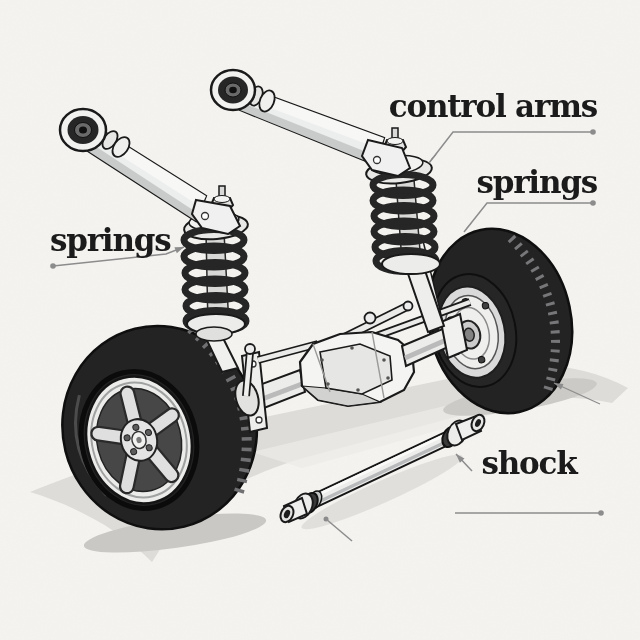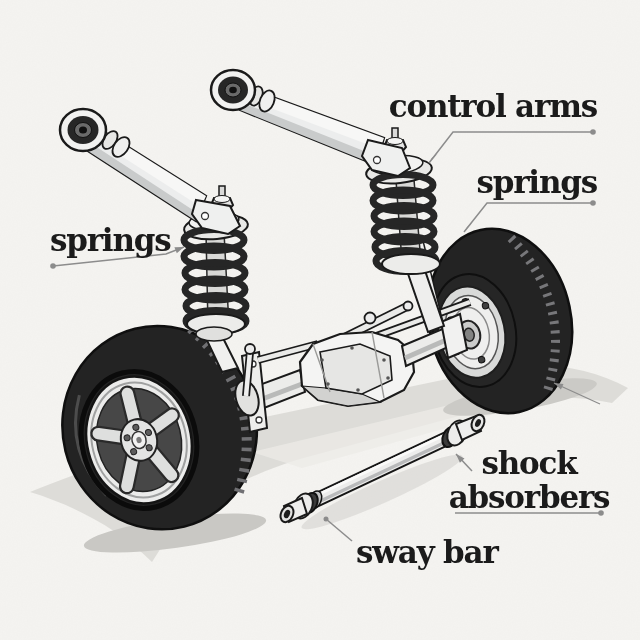--- a/index.html
+++ b/index.html
@@ -276,18 +276,16 @@
 </svg>
 
 <div class="diagram-label right" style="right:43px; top:90px;">control arms</div>
 
 <div class="diagram-label right" style="right:43px; top:166px;">springs</div>
 
 <div class="diagram-label" style="left:50px; top:224px;">springs</div>
 
 <div class="diagram-label label-shock" style="left:429px; top:434px; width:200px;">
   <span>shock</span><br>
-  <span>absorbers</span>
 </div>
 
-<div class="diagram-label" style="left:356px; top:536px;">sway bar</div>
 
 </div>
 
 </body></html>

